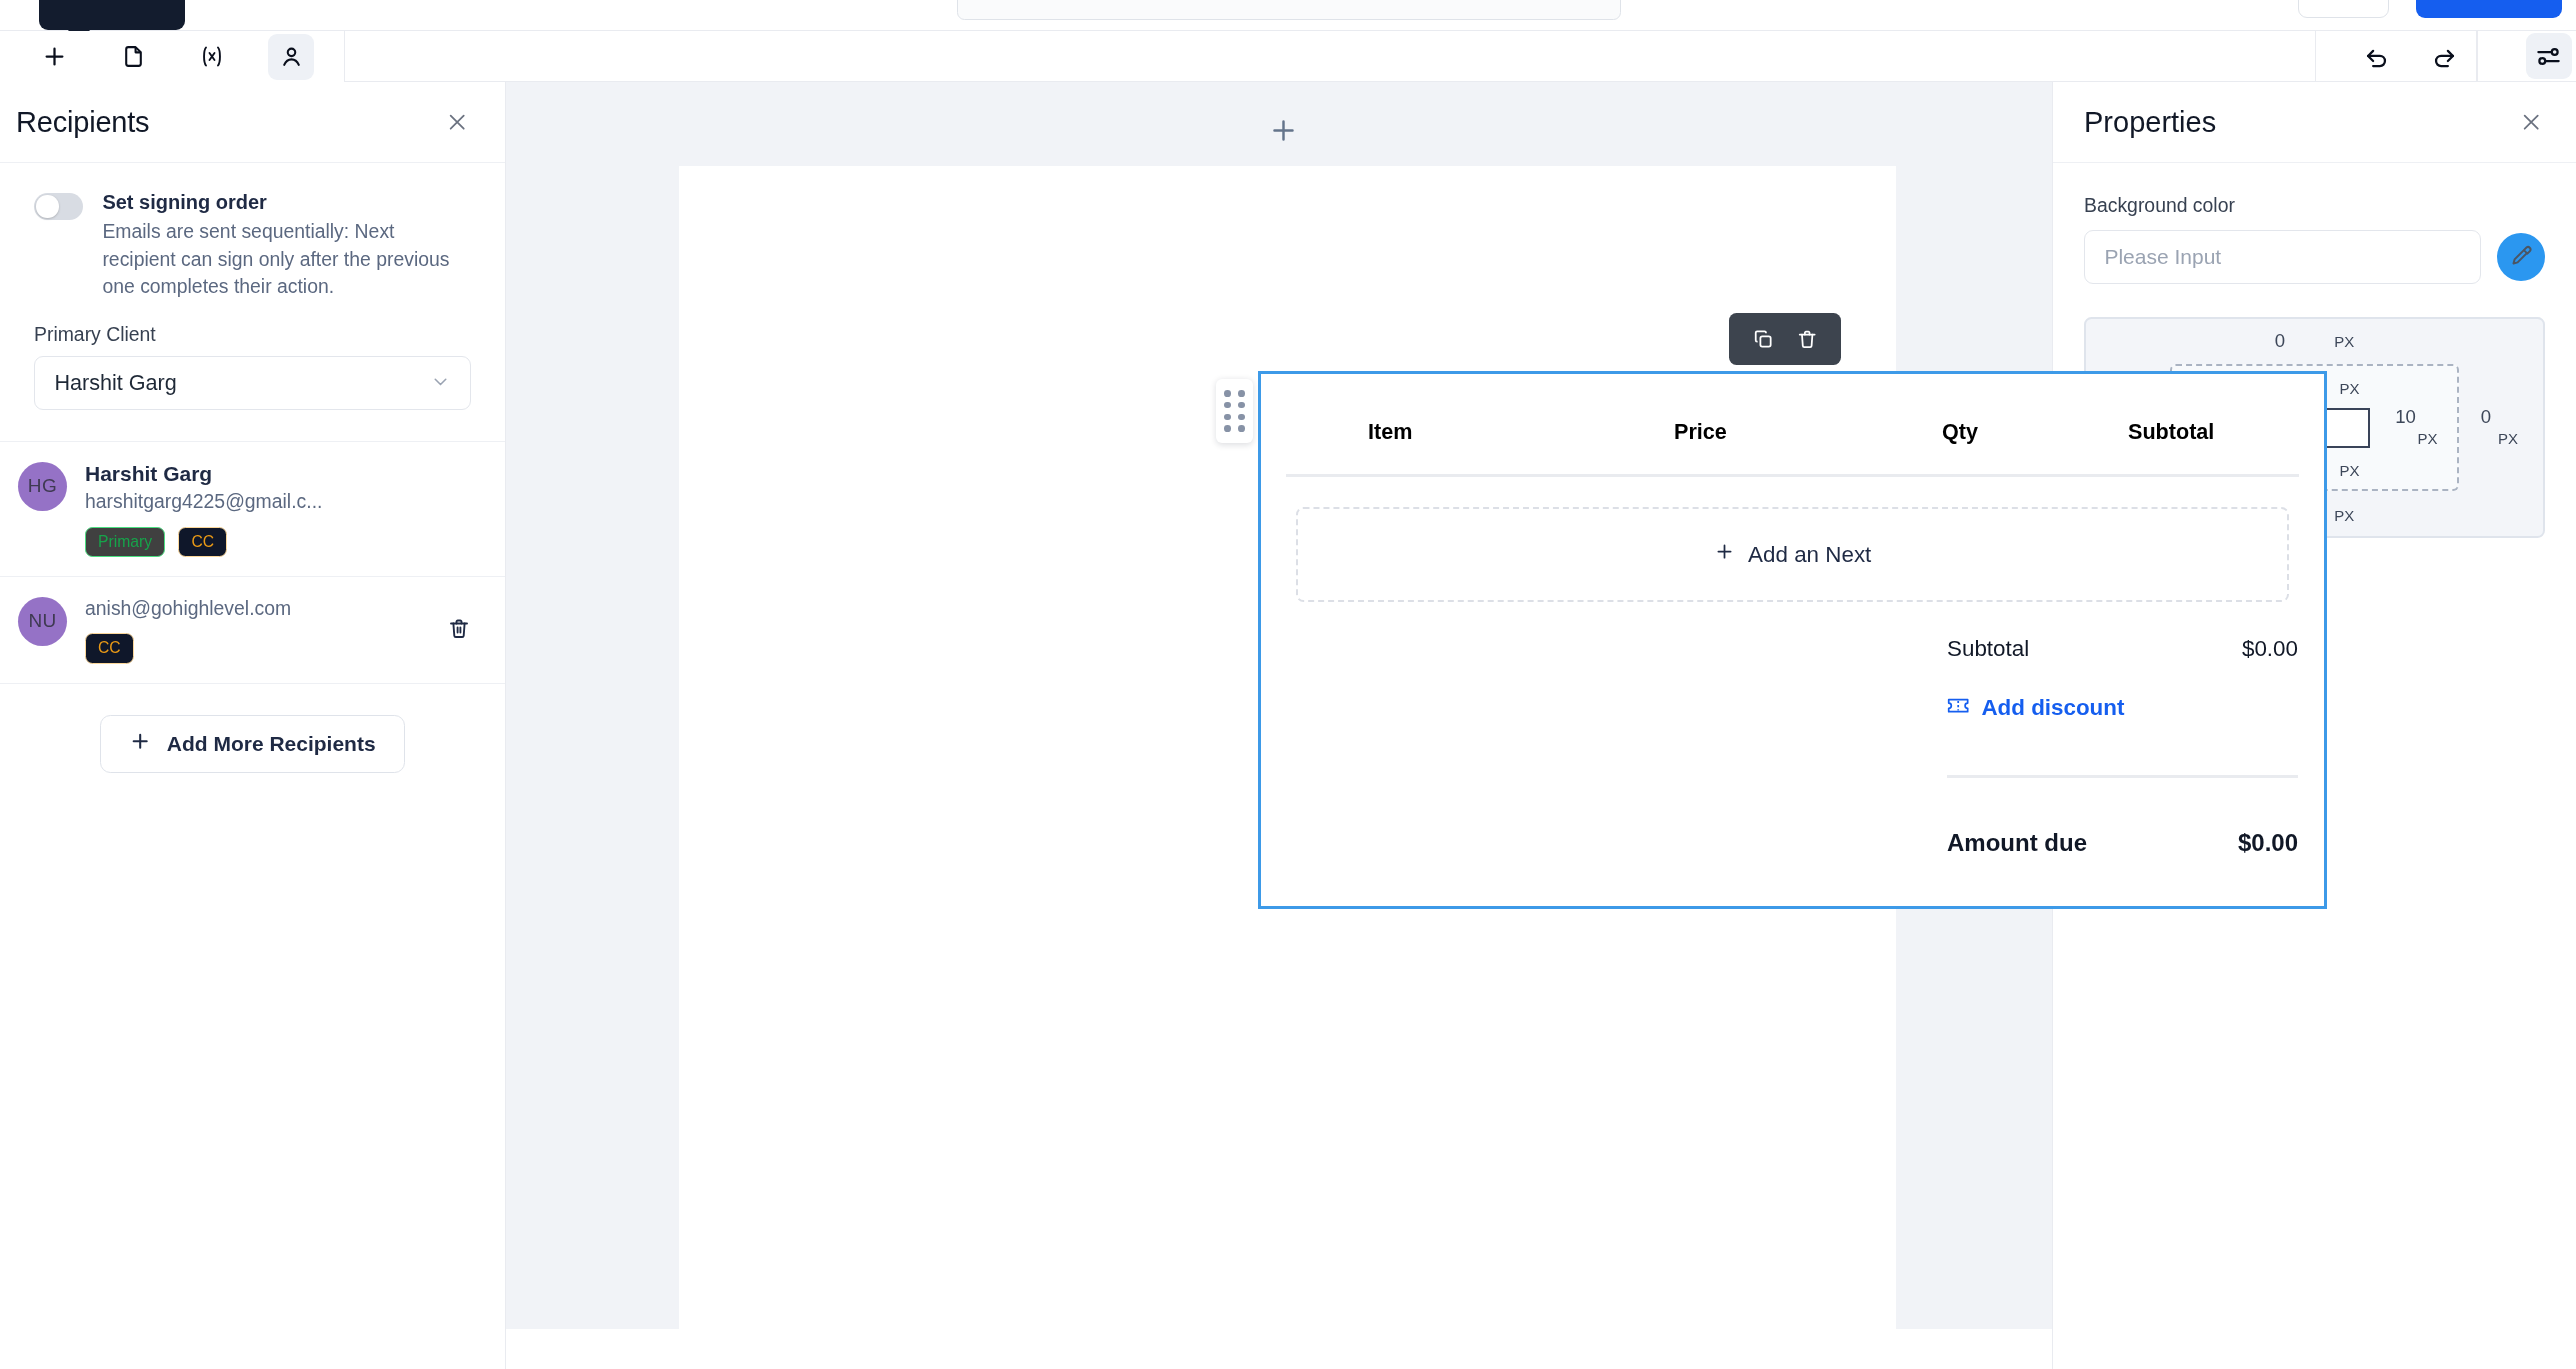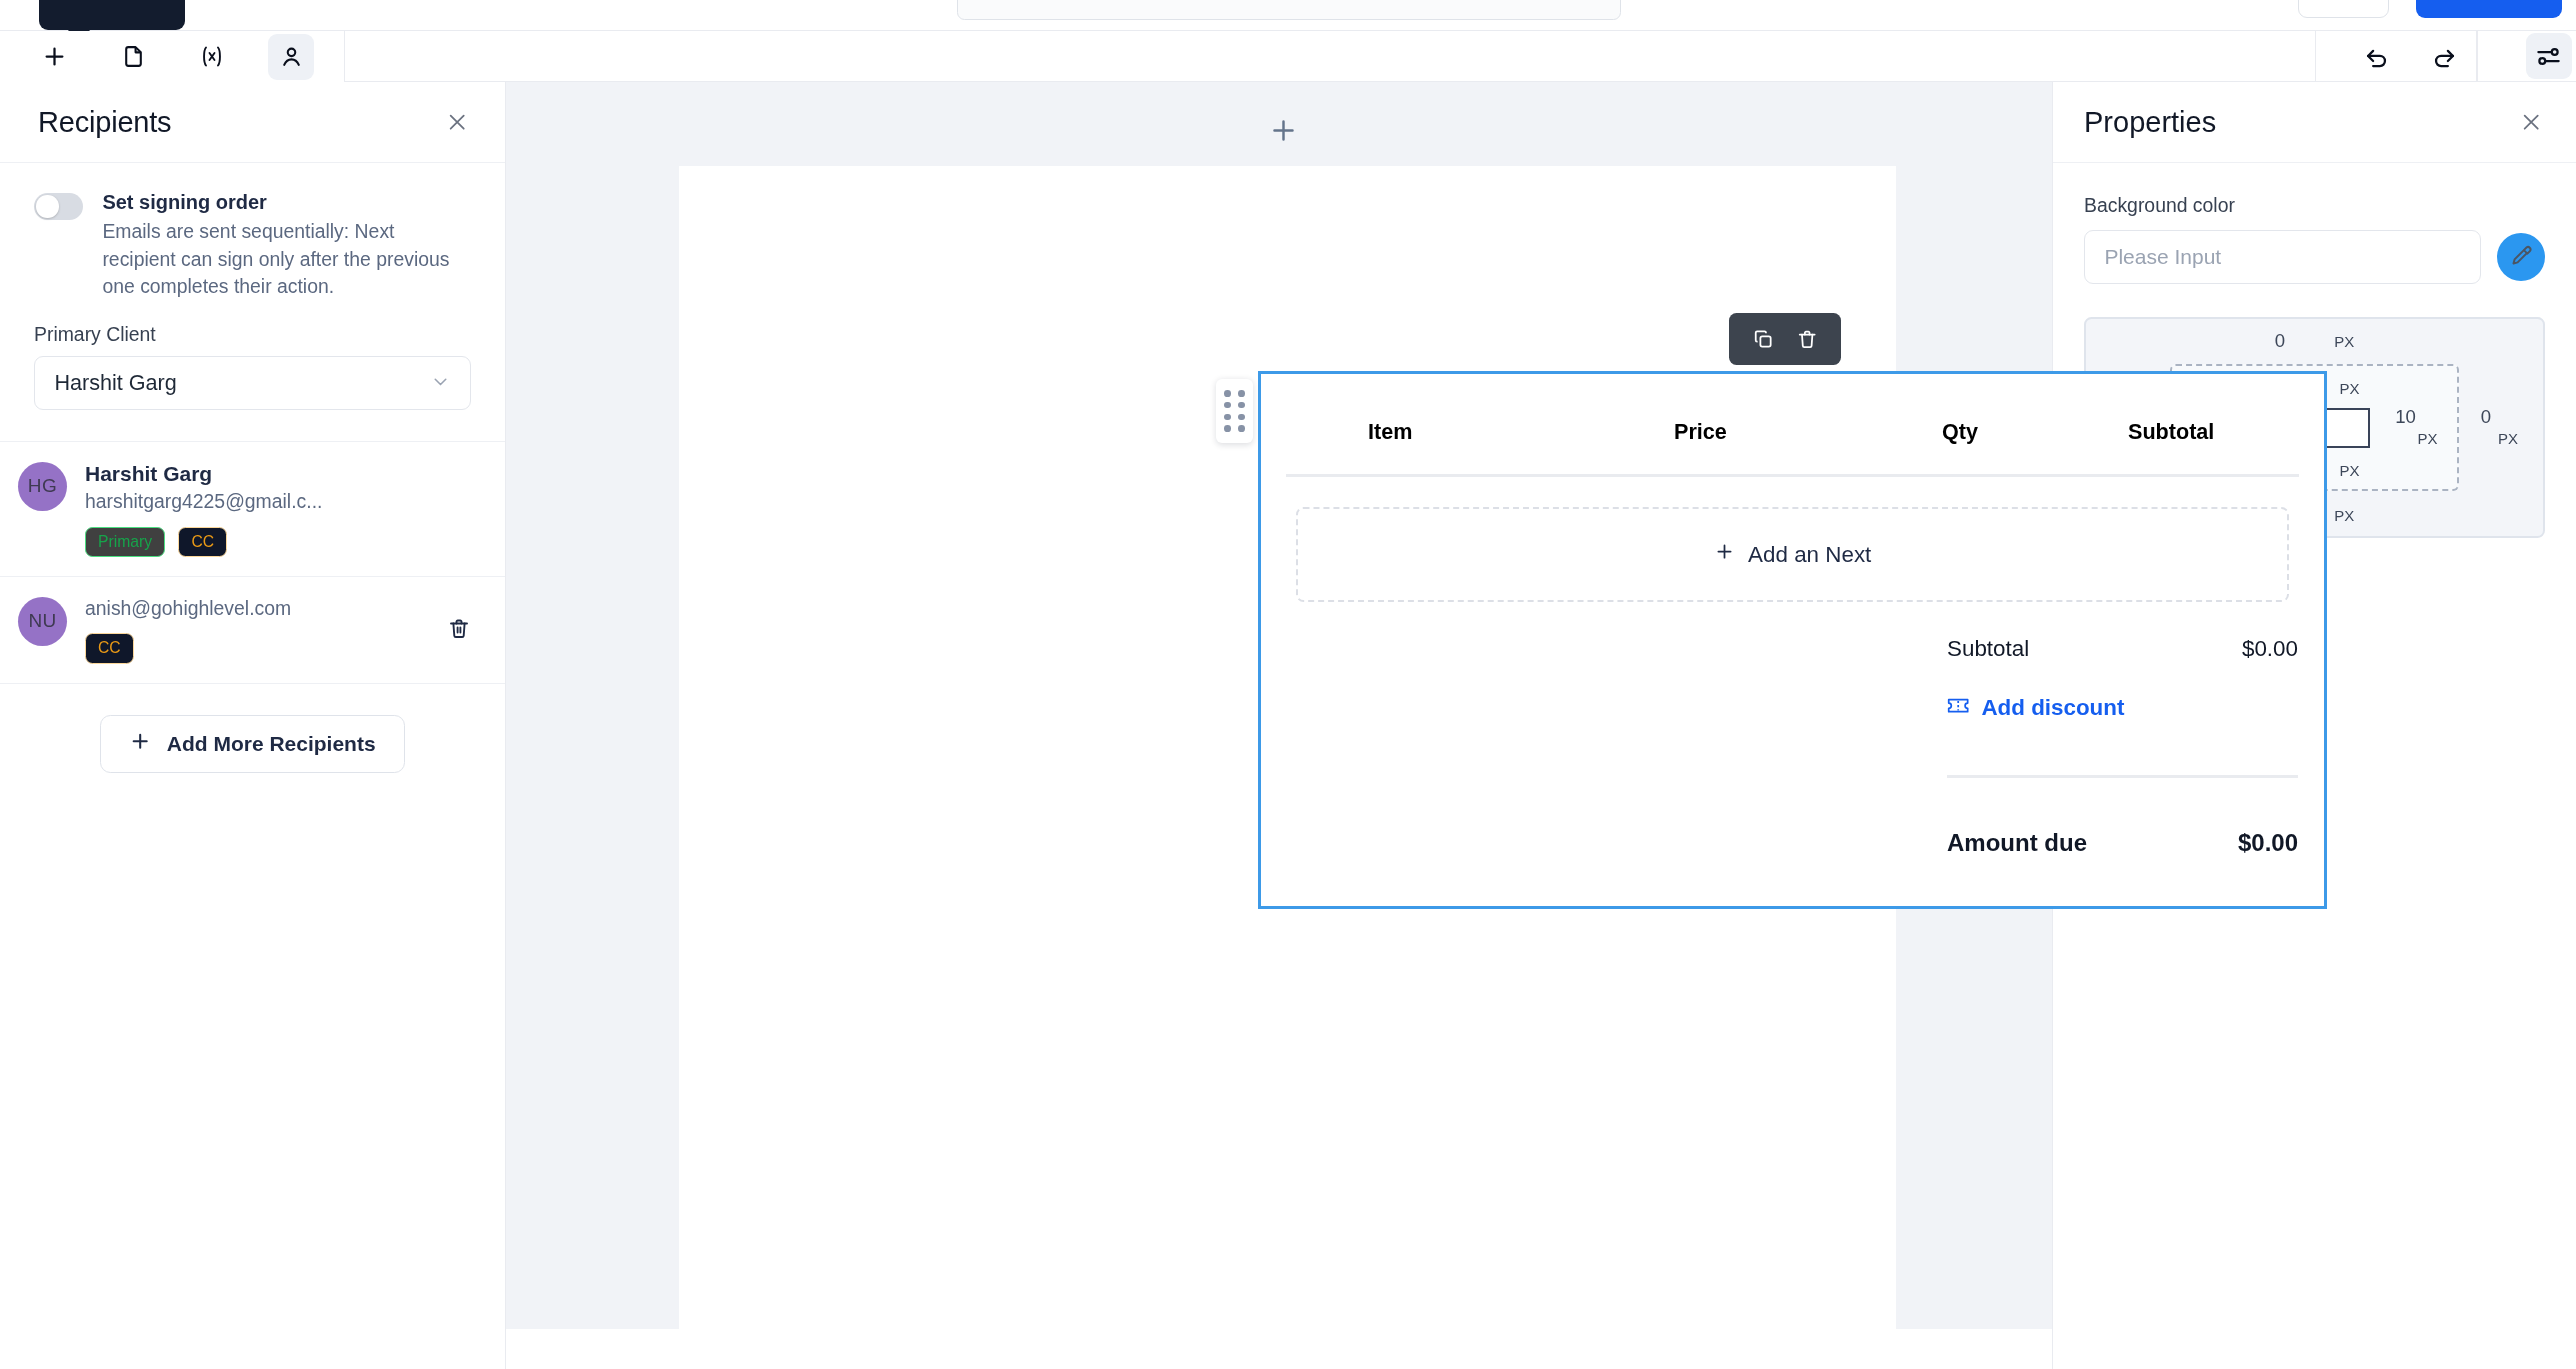--- a/index.html
+++ b/index.html
@@ -68,21 +68,21 @@
   }
 
   
   #sidebar {
     position: absolute; top: 82px; left: 0; width: 506px; height: 1287px;
     background: #ffffff; border-right: 1.5px solid #e9ebf0;
   }
   #sidebar-header {
     height: 81px; border-bottom: 1.5px solid #eef0f4;
     display: flex; align-items: center; justify-content: space-between;
-    padding: 0 33px 0 38px;
+    padding: 0 33px 0 16px;
   }
   #sidebar-header h1 {
     font-size: 29px; font-weight: 400; color: #111827; letter-spacing: -0.2px;
   }
   .close-x { cursor: pointer; width: 30px; height: 30px;
     display: flex; align-items: center; justify-content: center; }
 
   #signing-block { padding: 27px 34px 0 34px; display: flex; gap: 19.4px; }
   .toggle {
     width: 49px; height: 27px; border-radius: 13.4px; background: #d8dce3;

